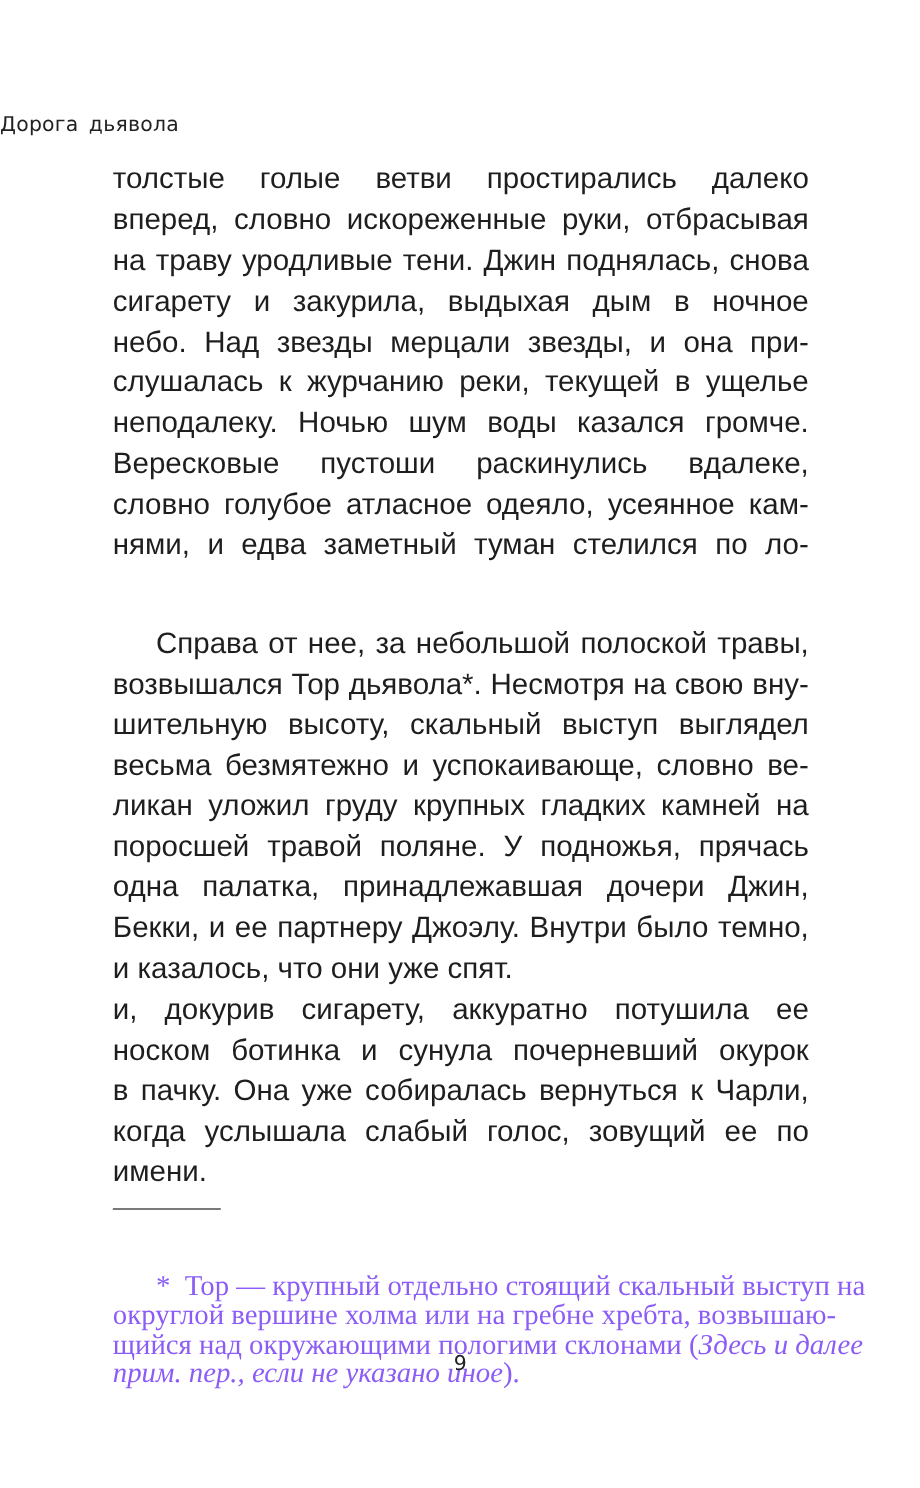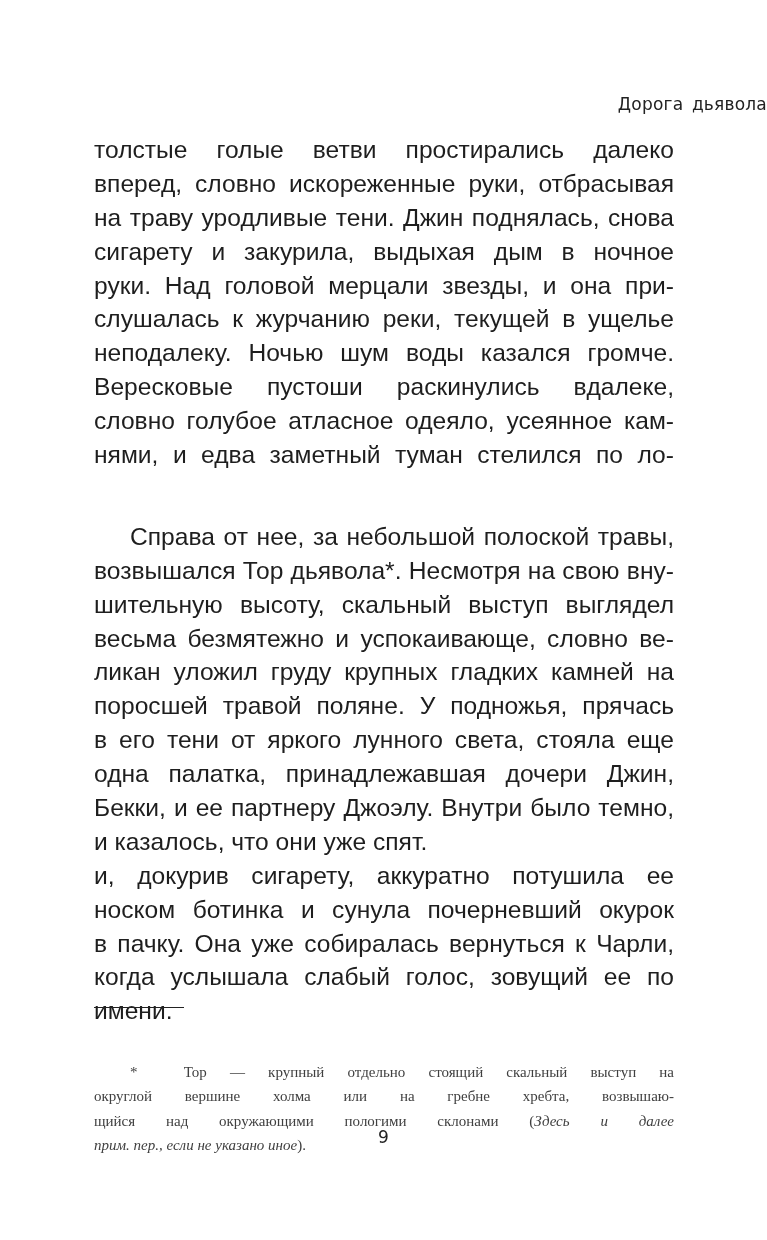--- a/index.html
+++ b/index.html
@@ -12,21 +12,21 @@
       height: 1240px;
       position: relative;
       overflow: hidden;
       color: #1e1e1e;
     }
     .running-head {
       position: absolute;
       top: 94px;
       left: 0;
       width: 767px;
-      text-align: right;
+      text-align: left;
       font-family: "DejaVu Sans", sans-serif;
       font-size: 17px;
       letter-spacing: 0.2px;
       color: #222;
       word-spacing: 3px;
     }
     .text-block {
       position: absolute;
       top: 133px;
       left: 94px;
@@ -57,23 +57,23 @@
       width: 90px;
       height: 0;
       border-top: 1.2px solid #222;
     }
     .footnote {
       position: absolute;
       top: 1012px;
       left: 94px;
       width: 580px;
       font-family: "Liberation Serif", serif;
-      font-size: 15px;
+      font-size: 24px;
       line-height: 24.4px;
-      color: #404040;
+      color: #8b5cf6;
     }
     .footnote .line {
       height: 24.4px;
     }
     .footnote .line.indent {
       padding-left: 36px;
     }
     .ital {
       font-style: italic;
       margin-top: 16px;
@@ -94,36 +94,35 @@
 
 <div class="running-head">Дорога  дьявола</div>
 
 <div class="text-block">
 
   <div>
     <span class="line">толстые голые ветви простирались далеко</span>
     <span class="line">вперед, словно искореженные руки, отбрасывая</span>
     <span class="line">на траву уродливые тени. Джин поднялась, снова</span>
     <span class="line">сигарету и закурила, выдыхая дым в ночное</span>
-    <span class="line">руки. Над головой мерцали звезды, и она при-</span>
+    <span class="line">небо. Над звезды мерцали звезды, и она при-</span>
     <span class="line">слушалась к журчанию реки, текущей в ущелье</span>
     <span class="line">неподалеку. Ночью шум воды казался громче.</span>
     <span class="line">Вересковые пустоши раскинулись вдалеке,</span>
     <span class="line">словно голубое атласное одеяло, усеянное кам-</span>
     <span class="line">нями, и едва заметный туман стелился по ло-</span>
   </div>
 
   <div>
     <span class="line indent">Справа от нее, за небольшой полоской травы,</span>
     <span class="line">возвышался Тор дьявола*. Несмотря на свою вну-</span>
     <span class="line">шительную высоту, скальный выступ выглядел</span>
     <span class="line">весьма безмятежно и успокаивающе, словно ве-</span>
     <span class="line">ликан уложил груду крупных гладких камней на</span>
     <span class="line">поросшей травой поляне. У подножья, прячась</span>
-    <span class="line">в его тени от яркого лунного света, стояла еще</span>
     <span class="line">одна палатка, принадлежавшая дочери Джин,</span>
     <span class="line">Бекки, и ее партнеру Джоэлу. Внутри было темно,</span>
     <span class="line last">и казалось, что они уже спят.</span>
   </div>
 
   <div>
     <span class="line">и, докурив сигарету, аккуратно потушила ее</span>
     <span class="line">носком ботинка и сунула почерневший окурок</span>
     <span class="line">в пачку. Она уже собиралась вернуться к Чарли,</span>
     <span class="line">когда услышала слабый голос, зовущий ее по</span>

